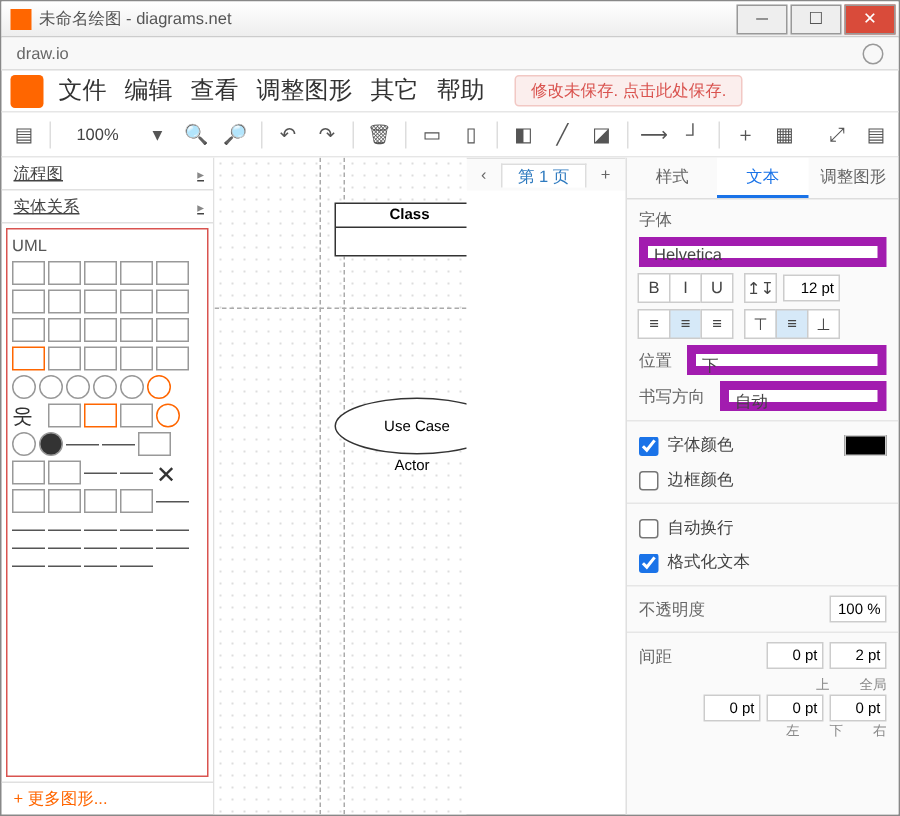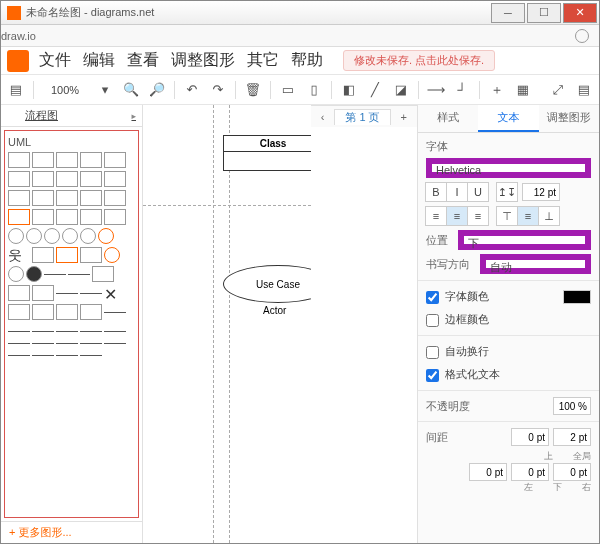--- a/index.html
+++ b/index.html
@@ -4,33 +4,33 @@
 <style>
 * { box-sizing: border-box; margin: 0; padding: 0; font-family: "Microsoft YaHei", Arial, sans-serif; }
 body { width: 600px; height: 544px; background: #fff; font-size: 11px; overflow: hidden; }
 .win { border: 1px solid #888; height: 544px; display: flex; flex-direction: column; }
 .titlebar { height: 24px; background: linear-gradient(#fff,#eee); border-bottom: 1px solid #ccc; display: flex; align-items: center; padding-left: 6px; }
 .titlebar .ico { width: 14px; height: 14px; background: #f60; margin-right: 5px; }
 .titlebar .txt { color: #555; flex: 1; font-size: 11px; }
 .winbtns { display: flex; }
 .winbtn { width: 34px; height: 20px; border: 1px solid #999; background: #eee; margin-right: 2px; display: flex; align-items: center; justify-content: center; color: #555; font-size: 11px; }
 .winbtn.close { background: #d94b3a; color: #fff; }
-.appbar { height: 22px; background: #f8f8f8; border-bottom: 1px solid #ddd; display: flex; align-items: center; padding-left: 0; color: #666; font-size: 11px; }
+.appbar { height: 22px; background: #f8f8f8; border-bottom: 1px solid #ddd; display: flex; align-items: center; padding-left: 10px; color: #666; font-size: 11px; }
 .globe { margin-left: auto; margin-right: 10px; width: 14px; height: 14px; border: 1px solid #999; border-radius: 50%; }
 .menubar { height: 28px; border-bottom: 1px solid #e6e6e6; display: flex; align-items: center; padding-left: 6px; }
 .logo { width: 22px; height: 22px; background: #f60; border-radius: 3px; margin-right: 10px; }
 .menuitem { margin-right: 12px; color: #333; font-size: 16px; cursor: pointer; }
 .save-st { margin-left: 8px; color: #d9534f; background: #fbeeed; border: 1px solid #f2c8c4; border-radius: 3px; padding: 2px 10px; font-size: 11px; }
 .toolbar { height: 30px; border-bottom: 1px solid #e6e6e6; display: flex; align-items: center; padding: 0 4px; gap: 4px; }
 .tbtn { width: 22px; height: 22px; border: 1px solid transparent; border-radius: 3px; display: flex; align-items: center; justify-content: center; color: #555; cursor: pointer; font-size: 13px; }
 .zoom { width: 50px; text-align: center; color: #444; }
 .sep { width: 1px; height: 18px; background: #ddd; margin: 0 2px; }
 .main { flex: 1; display: flex; overflow: hidden; }
 .side { width: 142px; border-right: 1px solid #e0e0e0; display: flex; flex-direction: column; }
-.sbtn { height: 22px; border-bottom: 1px solid #e0e0e0; display: flex; align-items: center; padding-left: 24px; color: #444; font-size: 11px; cursor: pointer; text-decoration: underline; }
+.sbtn { height: 22px; border-bottom: 1px solid #e0e0e0; display: flex; align-items: center; padding-left: 8px; color: #444; font-size: 11px; cursor: pointer; text-decoration: underline; }
 .sbtn::after { content: "▸"; margin-left: auto; margin-right: 6px; color: #888; font-size: 9px; }
 .umlbox { flex: 1; border: 1px solid #d9534f; margin: 3px; overflow: auto; padding: 3px; position: relative; }
 .umlhdr { font-size: 11px; color: #555; position: sticky; top: 2px; left: 2px; background: #fff; }
 .shapes { display: flex; flex-wrap: wrap; gap: 3px 2px; margin-top: 6px; }
 .shp { width: 22px; height: 16px; border: 1px solid #999; background: #fff; }
 .shp.circ { border-radius: 50%; width: 16px; height: 16px; }
 .shp.line { border: none; border-top: 1px solid #555; height: 1px; margin-top: 8px; }
 .shp.x { border: none; position: relative; }
 .shp.x::before { content: "✕"; font-size: 16px; color: #333; }
 .shp.stick { border: none; }
@@ -130,20 +130,21 @@
     <div class="tbtn">＋</div>
     <div class="tbtn">▦</div>
     <div style="flex:1"></div>
     <div class="tbtn">⤢</div>
     <div class="tbtn">▤</div>
   </div>
 
   <div class="main">
     <div class="side">
       <div class="sbtn">流程图</div>
+      <div class="sbtn">实体关系</div>
       <div class="umlbox">
         <div class="umlhdr">UML</div>
         <div class="shapes">
           <div class="shp"></div>
             <div class="shp"></div>
             <div class="shp"></div>
             <div class="shp"></div>
             <div class="shp"></div>
           <div class="shp"></div>
             <div class="shp"></div>

